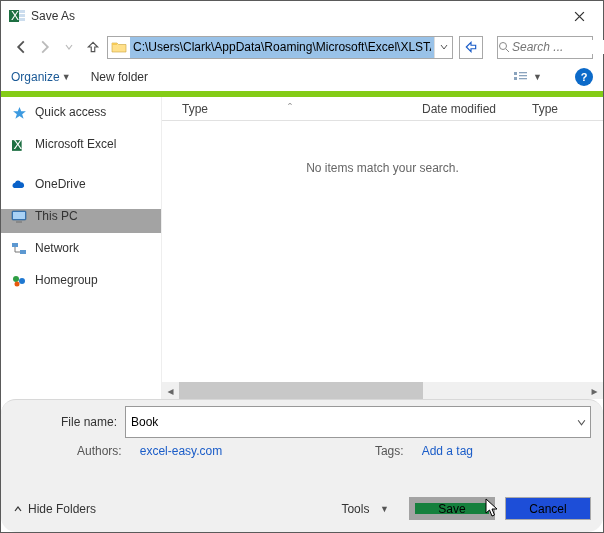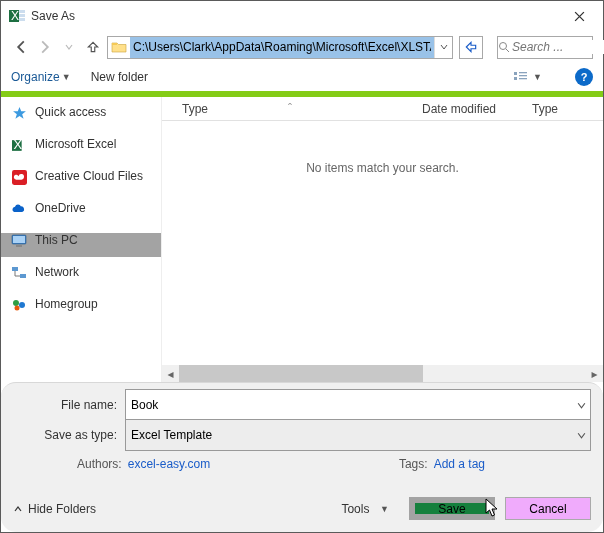--- a/index.html
+++ b/index.html
@@ -41,27 +41,27 @@
   .hscroll .arrow { width:17px; display:flex; align-items:center; justify-content:center; color:#666; background:#f0f0f0;}
   .hscroll .track { flex:1; background:#f0f0f0; position:relative; }
   .hscroll .thumb { position:absolute; left:0; top:0; height:100%; width:60%; background:#c8c8c8; }
   .bottom { background:#f0f0f0; border-top:1px solid #d8d8d8; padding:10px 12px 12px 12px;border-radius:15px; }
   .row { display:flex; align-items:center; height:24px; margin-bottom:6px; }
   .row .lbl { width:112px; text-align:right; padding-right:8px; color:#333; }
   .fieldbox { flex:1; height:32px; border:1px solid #999; background:#fff; display:flex; align-items:center; }
   .fieldbox.grey { background:#ededed; }
   .fieldbox input { flex:1; border:none; outline:none; padding:0 5px; background:transparent; font-size:12px; }
   .fieldbox .dd { width:18px; display:flex; align-items:center; justify-content:center; }
-  .meta { display:flex; align-items:center; padding-left:64px; height:22px; gap:6px; color:#555; font-size:12px; margin-top:4px;}
+  .meta { display:flex; align-items:center; padding-left:64px; height:22px; gap:18px; color:#555; font-size:12px; margin-top:4px;}
   .meta .link { color:#1a5cc8; }
-  .footer { display:flex; align-items:center; margin-top:22px; gap:10px; }
+  .footer { display:flex; align-items:center; margin-top:35px; gap:10px; }
   .hidefolders { display:flex; align-items:center; gap:5px; color:#333; }
   .footer .spacer { flex:1; }
   .tools { display:flex; align-items:center; gap:2px; color:#333; margin-right:10px; }
-  .btn { width:86px; height:23px; border:1px solid #aaa; background:#f0abfc; display:flex; align-items:center; justify-content:center; }
+  .btn { width:86px; height:23px; border:1px solid #aaa; background:#1d4ed8; display:flex; align-items:center; justify-content:center; }
   .btn.primary { border:6px solid #a3a3a3; background:#15803d;text-align:right; }
   .chev { font-size:9px; color:#555; }
   .cursor { position:absolute; width:16px; height:20px; right:102px; bottom:14px; pointer-events:none; }
 </style>
 </head>
 <body>
 
 <div class="window">
 
   <div class="titlebar">
@@ -167,29 +167,20 @@
       <div class="item">
         <span class="icon">
             <svg width="15" height="15" viewBox="0 0 14 14">
               <rect x="0" y="2" width="9" height="10" fill="#1d6f42"></rect>
               <text x="1.5" y="10.5" font-size="8" fill="#fff">X</text>
             </svg>
           </span>
         <span>Microsoft Excel</span>
       </div>
       <div style="height:8px"></div>
-      <div class="item">
-        <span class="icon">
-            <svg width="15" height="15" viewBox="0 0 14 14">
-              <rect width="14" height="14" rx="2" fill="#da1f26"></rect>
-              <path d="M4 9 a2.3 2.3 0 1 1 2.1 -3.2 a2.6 2.6 0 1 1 2.4 3.2 Z" fill="#fff"></path>
-            </svg>
-          </span>
-        <span>Creative Cloud Files</span>
-      </div>
       <div style="height:8px"></div>
       <div class="item">
         <span class="icon">
             <svg width="16" height="12" viewBox="0 0 16 12">
               <path d="M3 9 a2.8 2.8 0 0 1 1 -5.3 a3.2 3.2 0 0 1 6 -0.3 a2.5 2.5 0 0 1 3 2.5 a2.4 2.4 0 0 1 -2.4 3.1 Z" fill="#0a62c9"></path>
             </svg>
           </span>
         <span>OneDrive</span>
       </div>
       <div style="height:8px"></div>
@@ -252,31 +243,20 @@
       <span class="lbl">File name:</span>
       <div class="fieldbox">
         <input value="Book" style="">
         <span class="dd">
             <svg width="9" height="9" viewBox="0 0 8 8">
               <path d="M1 2 L4 6 L7 2" fill="none" stroke="#555" stroke-width="1"></path>
             </svg>
           </span>
       </div>
     </div>
-    <div class="row">
-      <span class="lbl">Save as type:</span>
-      <div class="fieldbox grey">
-        <input style="background: transparent;" value="Excel Template">
-        <span class="dd">
-            <svg width="9" height="9" viewBox="0 0 8 8">
-              <path d="M1 2 L4 6 L7 2" fill="none" stroke="#555" stroke-width="1"></path>
-            </svg>
-          </span>
-      </div>
-    </div>
     <div class="meta">
       <span>Authors:</span>
       <span class="link">excel-easy.com</span>
       <span style="flex:1"></span>
       <span>Tags:</span>
       <span class="link">Add a tag</span>
       <span style="width:100px"></span>
     </div>
     <div class="footer">
       <span class="hidefolders">

